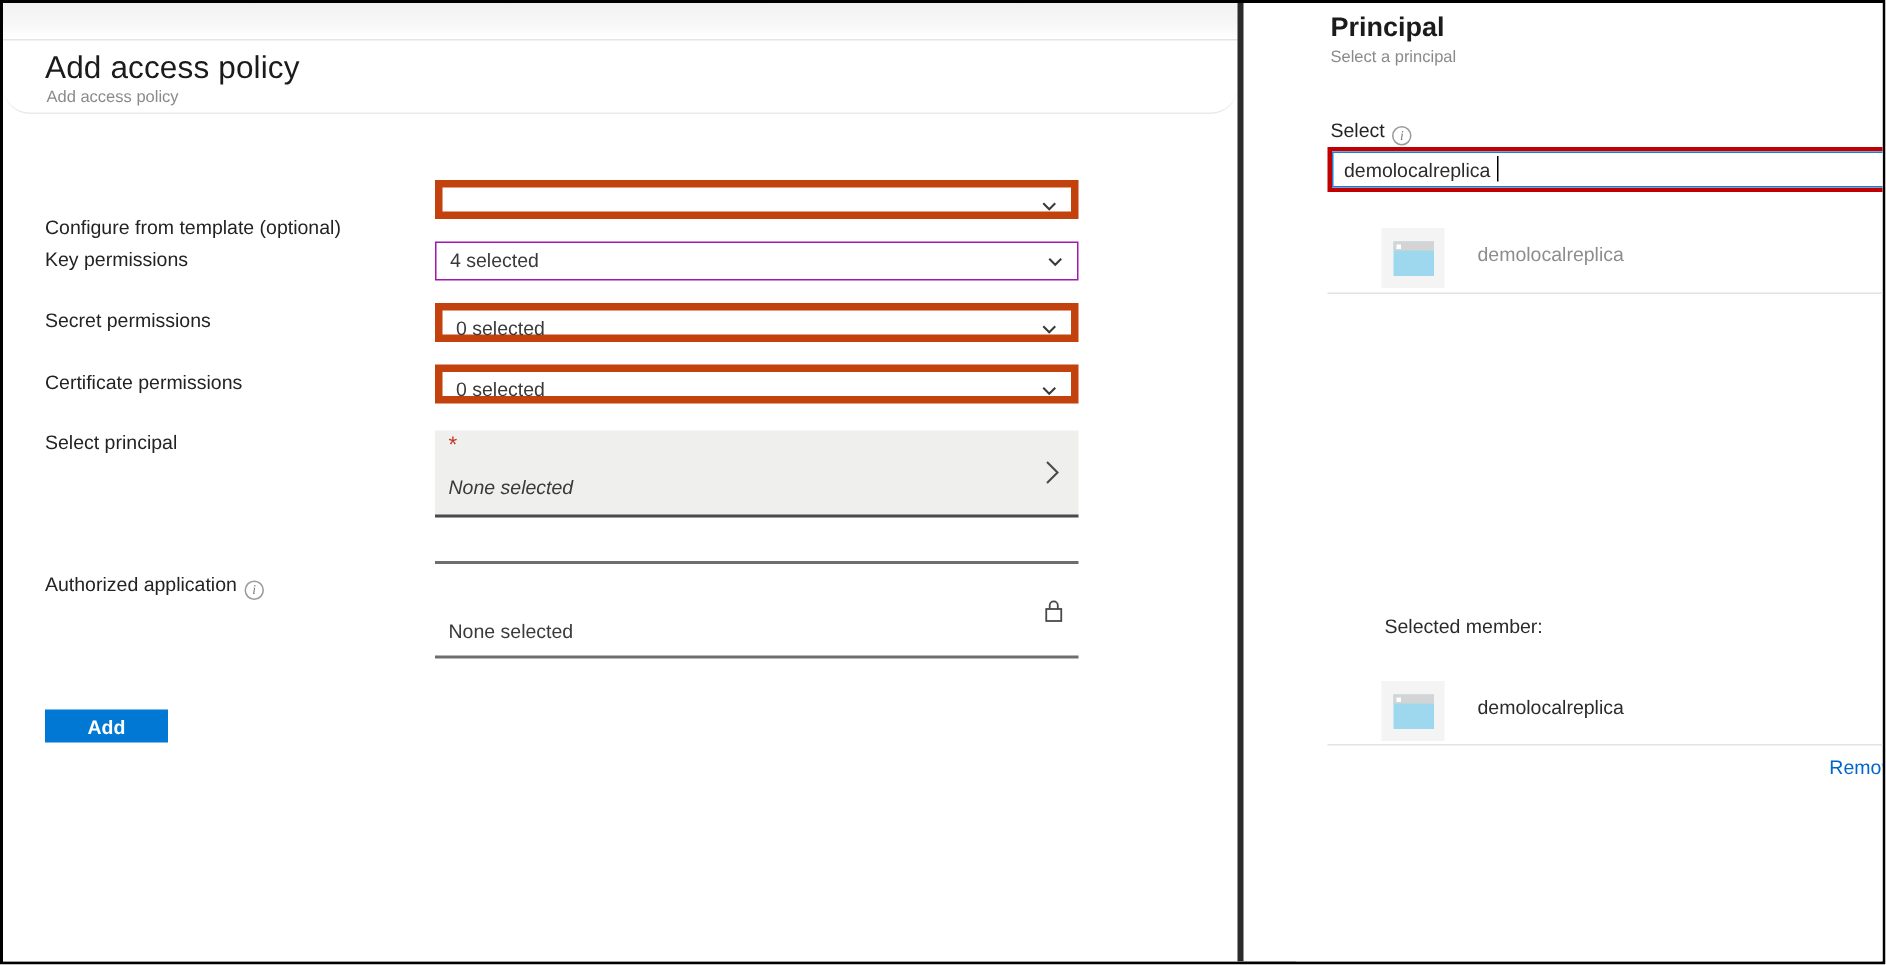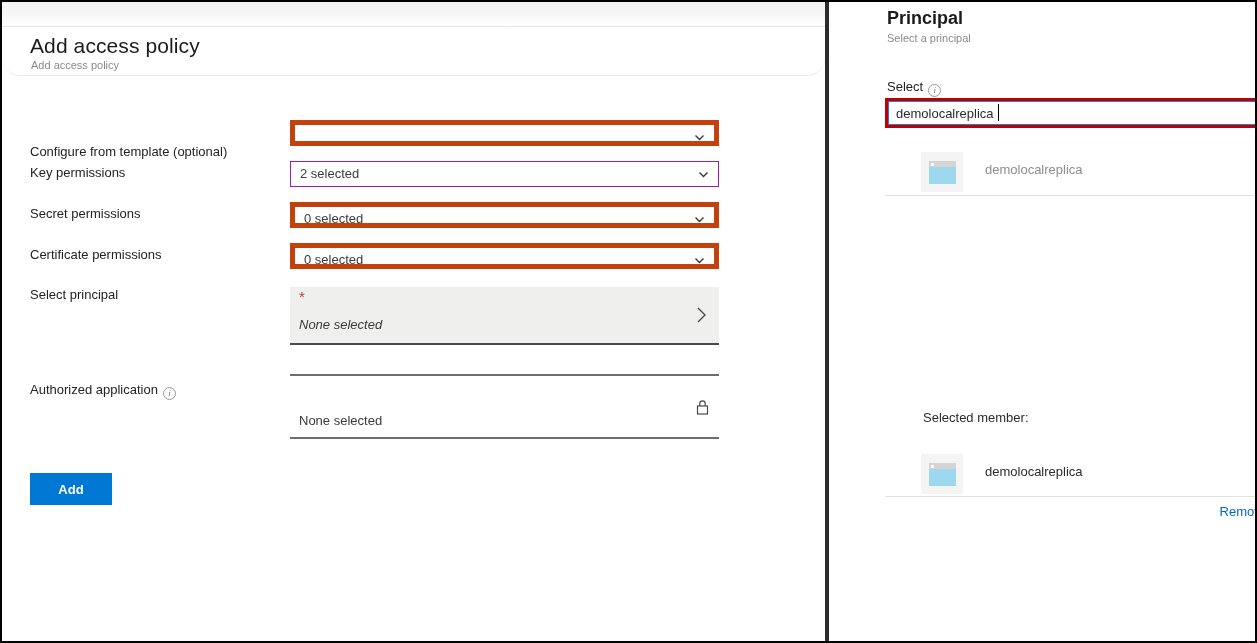--- a/index.html
+++ b/index.html
@@ -150,21 +150,21 @@
   #authapp-lock {
     position: absolute;
     right: 10px; top: 24px;
     width: 13px; height: 15px;
   }
 
   
   #add-button {
     position: absolute;
     left: 28px; top: 471px;
-    width: 82px; height: 32px;
+    width: 82px; height: 22px;
     background: #0078d4;
     color: #ffffff;
     font-size: 13px;
     font-weight: 700;
     border: none;
     cursor: pointer;
     font-family: "Liberation Sans", sans-serif;
   }
 
   
@@ -323,21 +323,21 @@
           <svg width="11" height="11" viewBox="0 0 11 11">
               <polyline points="1.5,3.5 5.5,7.5 9.5,3.5" fill="none" stroke="#3a3a3a" stroke-width="1.4"></polyline>
             </svg>
         </span>
       </div>
     </div>
 
     <div class="form-row">
       <div class="form-label" style="top:163px;">Key permissions</div>
       <div class="dropdown focused" style="top:159px;">
-        <span class="dd-value">2 selected</span>
+        <span class="dd-value">4 selected</span>
         <span class="chev">
           <svg width="11" height="11" viewBox="0 0 11 11">
               <polyline points="1.5,3.5 5.5,7.5 9.5,3.5" fill="none" stroke="#3a3a3a" stroke-width="1.4"></polyline>
             </svg>
         </span>
       </div>
     </div>
 
     <div class="form-row">
       <div class="form-label" style="top:204px;">Secret permissions</div>

